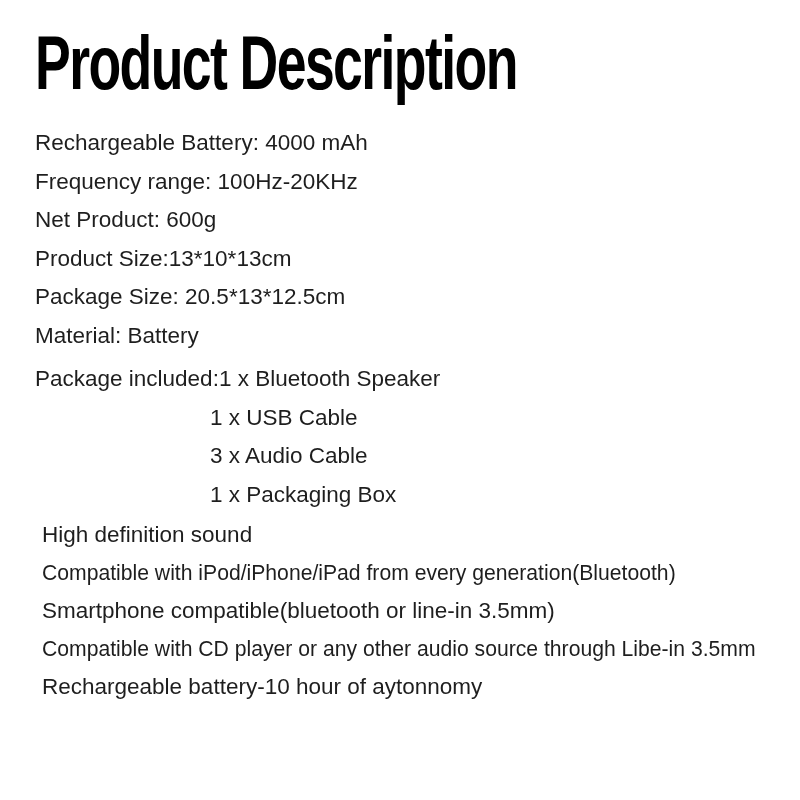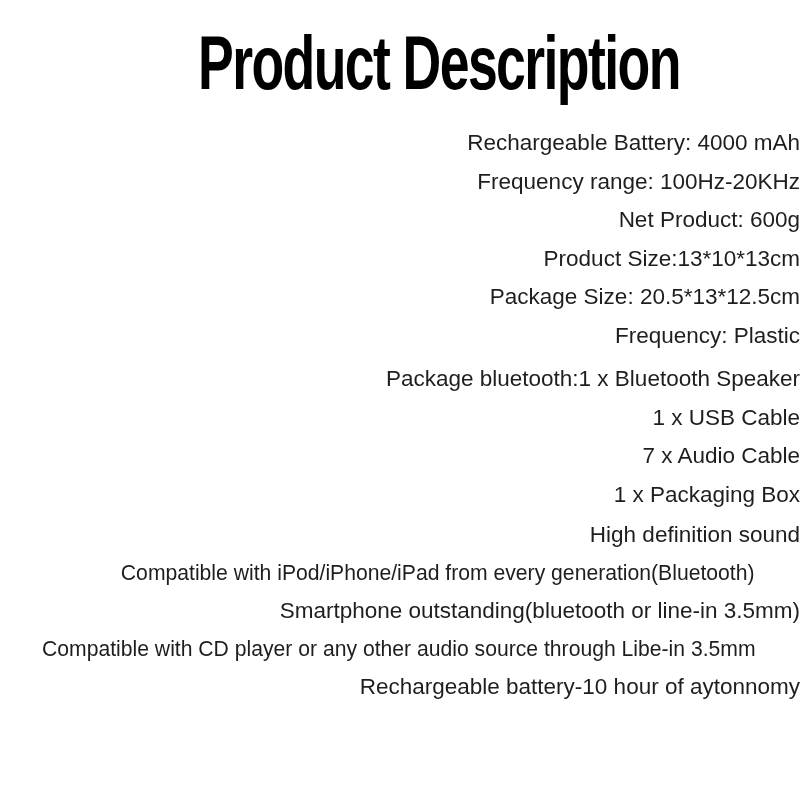--- a/index.html
+++ b/index.html
@@ -10,21 +10,20 @@
   body {
     width: 800px;
     height: 800px;
     overflow: hidden;
     font-family: "Liberation Sans", sans-serif;
     color: #1e1e1e;
   }
   .page {
     padding: 26px 0 0 35px;
     width: 765px;
-    text-align: right;
   }
   .title-wrap {
     height: 84px;
     margin-bottom: 14px;
   }
   .title {
     display: inline-block;
     margin: 0;
     font-family: "Liberation Sans", sans-serif;
     font-weight: 700;
@@ -60,33 +59,33 @@
   <div class="title-wrap">
     <h1 class="title">Product Description</h1>
   </div>
 
   <div class="specs">
     <div class="line">Rechargeable Battery: 4000 mAh</div>
     <div class="line">Frequency range: 100Hz-20KHz</div>
     <div class="line">Net Product: 600g</div>
     <div class="line">Product Size:13*10*13cm</div>
     <div class="line">Package Size: 20.5*13*12.5cm</div>
-    <div class="line">Frequency: Plastic</div>
+    <div class="line">Material: Battery</div>
   </div>
 
   <div class="package">
     <div class="line">
-      <span>Package bluetooth:</span><span>1 x Bluetooth Speaker</span>
+      <span>Package included:</span><span>1 x Bluetooth Speaker</span>
     </div>
     <div class="line indent">1 x USB Cable</div>
-    <div class="line indent">7 x Audio Cable</div>
+    <div class="line indent">3 x Audio Cable</div>
     <div class="line indent">1 x Packaging Box</div>
   </div>
 
   <div class="features">
     <div class="line">High definition sound</div>
     <div class="line narrow">Compatible with iPod/iPhone/iPad from every generation(Bluetooth)</div>
-    <div class="line">Smartphone outstanding(bluetooth or line-in 3.5mm)</div>
+    <div class="line">Smartphone compatible(bluetooth or line-in 3.5mm)</div>
     <div class="line narrow">Compatible with CD player or any other audio source through Libe-in 3.5mm</div>
     <div class="line">Rechargeable battery-10 hour of aytonnomy</div>
   </div>
 
 </div>
 
 </body></html>

